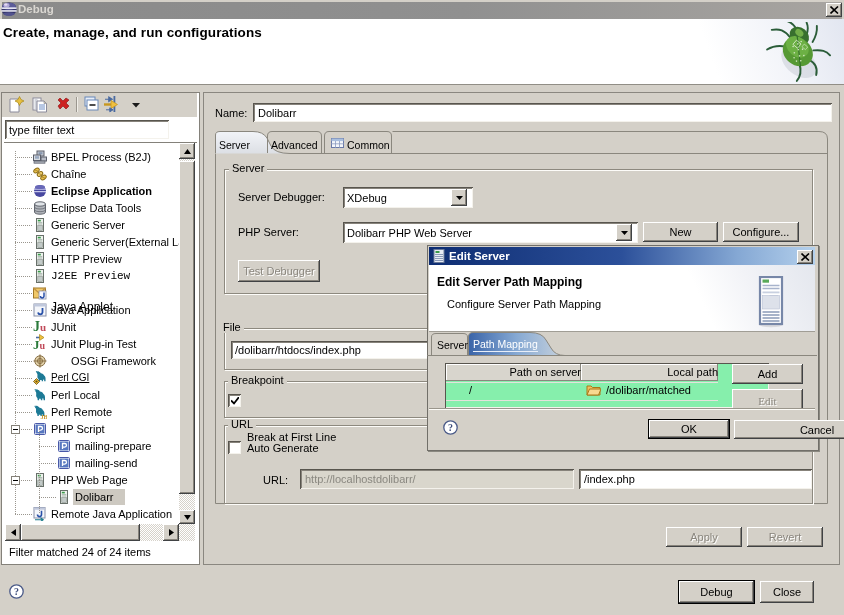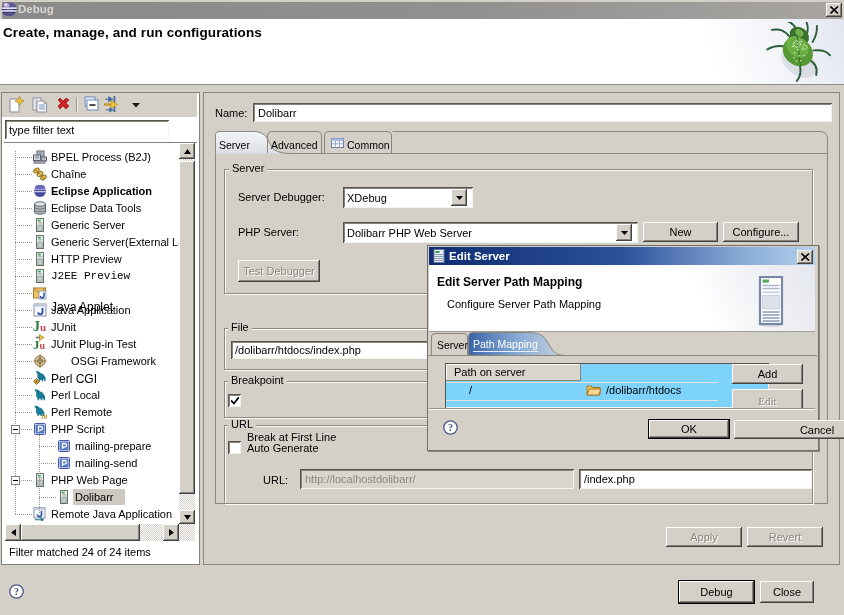--- a/index.html
+++ b/index.html
@@ -235,21 +235,21 @@
 <div class="abs dot-h" style="left:11px;top:235px;width:17px;"></div>
 <div class="abs" style="left:29px;top:228px;width:14px;height:14px;"><svg width="14" height="14" viewBox="0 0 14 14">
         <g transform="translate(1.5,-1) scale(0.92)">
           <path d="M3.2 5.2 C2.6 3.4 3.8 1.8 5.4 2.1 C6.1 2.2 6.6 2.7 6.9 3.4 C8.6 3.4 10 4.4 10.4 6 C11.4 6.6 12 7.8 12 9.2 L12 12.2 L10.6 12.2 L10.4 10.4 L9.2 10.6 L9.4 12.2 L7.9 12.2 L7.7 10.8 L6 10.8 L6.2 12.2 L4.7 12.2 L4.4 9.9 C3.4 9.2 2.9 7.9 3.2 6.6 Z" fill="#1d7a96"></path>
           <circle cx="3.8" cy="2.8" r="1.5" fill="#1d7a96"></circle>
           <path d="M2.6 2.2 L1.8 1.4" stroke="#1d7a96" stroke-width="1.2"></path>
         </g>
         <path d="M3.5 7.5 L6.5 10.5 L3.5 13.5 L0.5 10.5 Z" fill="#e8b838" stroke="#6a5210" stroke-width="0.8"></path>
         <circle cx="3.5" cy="10.5" r="1.1" fill="#6a5210"></circle>
       </svg></div>
-<div class="abs" style="left:47px;top:228.5px;font-size:12px;white-space:nowrap;">Perl CGI</div>
+<div class="abs" style="left:47px;top:228.5px;font-size:10px;white-space:nowrap;text-decoration:underline;">Perl CGI</div>
 <div class="abs dot-h" style="left:11px;top:252px;width:17px;"></div>
 <div class="abs" style="left:29px;top:245px;width:14px;height:14px;"><svg width="14" height="14" viewBox="0 0 14 14">
         <path d="M3.2 5.2 C2.6 3.4 3.8 1.8 5.4 2.1 C6.1 2.2 6.6 2.7 6.9 3.4 C8.6 3.4 10 4.4 10.4 6 C11.4 6.6 12 7.8 12 9.2 L12 12.2 L10.6 12.2 L10.4 10.4 L9.2 10.6 L9.4 12.2 L7.9 12.2 L7.7 10.8 L6 10.8 L6.2 12.2 L4.7 12.2 L4.4 9.9 C3.4 9.2 2.9 7.9 3.2 6.6 Z" fill="#1d7a96"></path>
         <circle cx="3.8" cy="2.8" r="1.5" fill="#1d7a96"></circle>
         <path d="M2.6 2.2 L1.8 1.4" stroke="#1d7a96" stroke-width="1.2"></path>
       </svg></div>
 <div class="abs" style="left:47px;top:245.5px;font-size:11px;white-space:nowrap;">Perl Local</div>
 <div class="abs dot-h" style="left:11px;top:269px;width:17px;"></div>
 <div class="abs" style="left:29px;top:262px;width:14px;height:14px;"><svg width="14" height="14" viewBox="0 0 14 14">
         <g transform="translate(0,-0.5) scale(0.95)">
@@ -389,21 +389,21 @@
 <div class="btn" style="left:616px;top:224px;width:16px;height:17px;">
   <svg width="7" height="4" viewBox="0 0 7 4">
       <path d="M0 0 L7 0 L3.5 4 Z" fill="#000"></path>
     </svg>
   </div>
 <div class="btn" style="left:643px;top:222px;width:75px;height:20px;">New</div>
 <div class="btn" style="left:723px;top:222px;width:76px;height:20px;">Configure...</div>
 <div class="btn dis" style="left:238px;top:260px;width:82px;height:22px;">Test Debugger</div>
 
 <div class="grp" style="left:224px;top:328px;width:587px;height:40px;"></div>
-<div class="grplab" style="left:228px;top:322px;">File</div>
+<div class="grplab" style="left:220px;top:322px;">File</div>
 <div class="fld" style="left:231px;top:341px;width:574px;height:18px;padding-left:4px;">/dolibarr/htdocs/index.php</div>
 
 <div class="grp" style="left:224px;top:381px;width:587px;height:35px;"></div>
 <div class="grplab" style="left:228px;top:375px;">Breakpoint</div>
 <div class="cb" style="left:228px;top:394px;"></div>
 <svg class="abs" style="left:231px;top:397px;" width="8" height="8" viewBox="0 0 8 8">
     <path d="M0 3.5 L3 6.5 L8 0" stroke="#000" stroke-width="1.8" fill="none"></path>
   </svg>
 <div class="lbl" style="left:247px;top:395px;margin-top:36px;">Break at First Line</div>
 
@@ -469,30 +469,32 @@
     <stop offset="0" stop-color="#3a64a8"></stop>
         <stop offset="0.5" stop-color="#86a9d3"></stop>
         <stop offset="1" stop-color="#c9d3dd"></stop>
   </linearGradient>
     </defs>
   <path d="M41.5 24.5 L41.5 6 Q41.5 1.5 46 1.5 L103 1.5 Q115 1.5 119 9 L124 17 Q128 24.5 138 24.5 Z" fill="url(#tg)" stroke="#8a877e"></path>
 </svg>
 <div class="abs" style="left:437px;top:339px;font-size:10.5px;">Server</div>
 <div class="abs" style="left:473px;top:338px;font-size:10.5px;color:#fff;border-bottom:1px solid #e8eef8;padding-bottom:1px;">Path Mapping</div>
 
-<div class="abs" style="left:445px;top:363px;width:324px;height:45px;background:#7dd3fc;
-  box-shadow:inset 1px 1px 0 #58554e,inset -1px -1px 0 #f4f2ec;overflow:hidden;">
+<div class="abs" style="left:445px;top:363px;width:324px;height:45px;background:#86efac;
+  box-shadow:inset 1px 1px 0 #58554e,inset -1px -1px 0 #f4f2ec;overflow:hidden;text-align:right;">
   <div style="position:absolute;left:1px;top:1px;width:135px;height:17px;background:#d8d5cd;
     box-shadow:inset -1px -1px 0 #8a877e,inset 1px 1px 0 #fff;padding:2px 0 0 8px;box-sizing:border-box;">Path on server</div>
+  <div style="position:absolute;left:136px;top:1px;width:137px;height:17px;background:#d8d5cd;
+    box-shadow:inset -1px -1px 0 #8a877e,inset 1px 1px 0 #fff;padding:2px 0 0 6px;box-sizing:border-box;">Local path</div>
   <div style="position:absolute;left:24px;top:21px;">/</div>
   <svg style="position:absolute;left:141px;top:21px;" width="15" height="12" viewBox="0 0 15 12">
     <path d="M1 2 h4 l1.5 1.5 H14 V11 H1 Z" fill="#f0c060" stroke="#a87818"></path>
     <path d="M1 11 L3.5 5 H15 L12.5 11 Z" fill="#f8d890" stroke="#a87818"></path>
   </svg>
-  <div style="position:absolute;left:161px;top:21px;">/dolibarr/htdocs</div>
+  <div style="position:absolute;left:161px;top:21px;">/dolibarr/matched</div>
   <div style="position:absolute;left:1px;top:19px;width:272px;height:1px;background:#e4e2dc;"></div>
   <div style="position:absolute;left:1px;top:37px;width:272px;height:1px;background:#e4e2dc;"></div>
 </div>
 <div class="btn" style="left:732px;top:364px;width:71px;height:20px;">Add</div>
 <div class="abs" style="left:732px;top:389px;width:71px;height:19px;overflow:hidden;">
   <div class="btn dis" style="left:0;top:0;width:71px;height:24px;font-family:Liberation Serif, serif;">Edit</div>
 </div>
 
 <div class="abs" style="left:429px;top:408px;width:386px;height:1px;background:#9a968c;"></div>
 <div class="abs" style="left:429px;top:409px;width:386px;height:1px;background:#fdfcf8;"></div>

